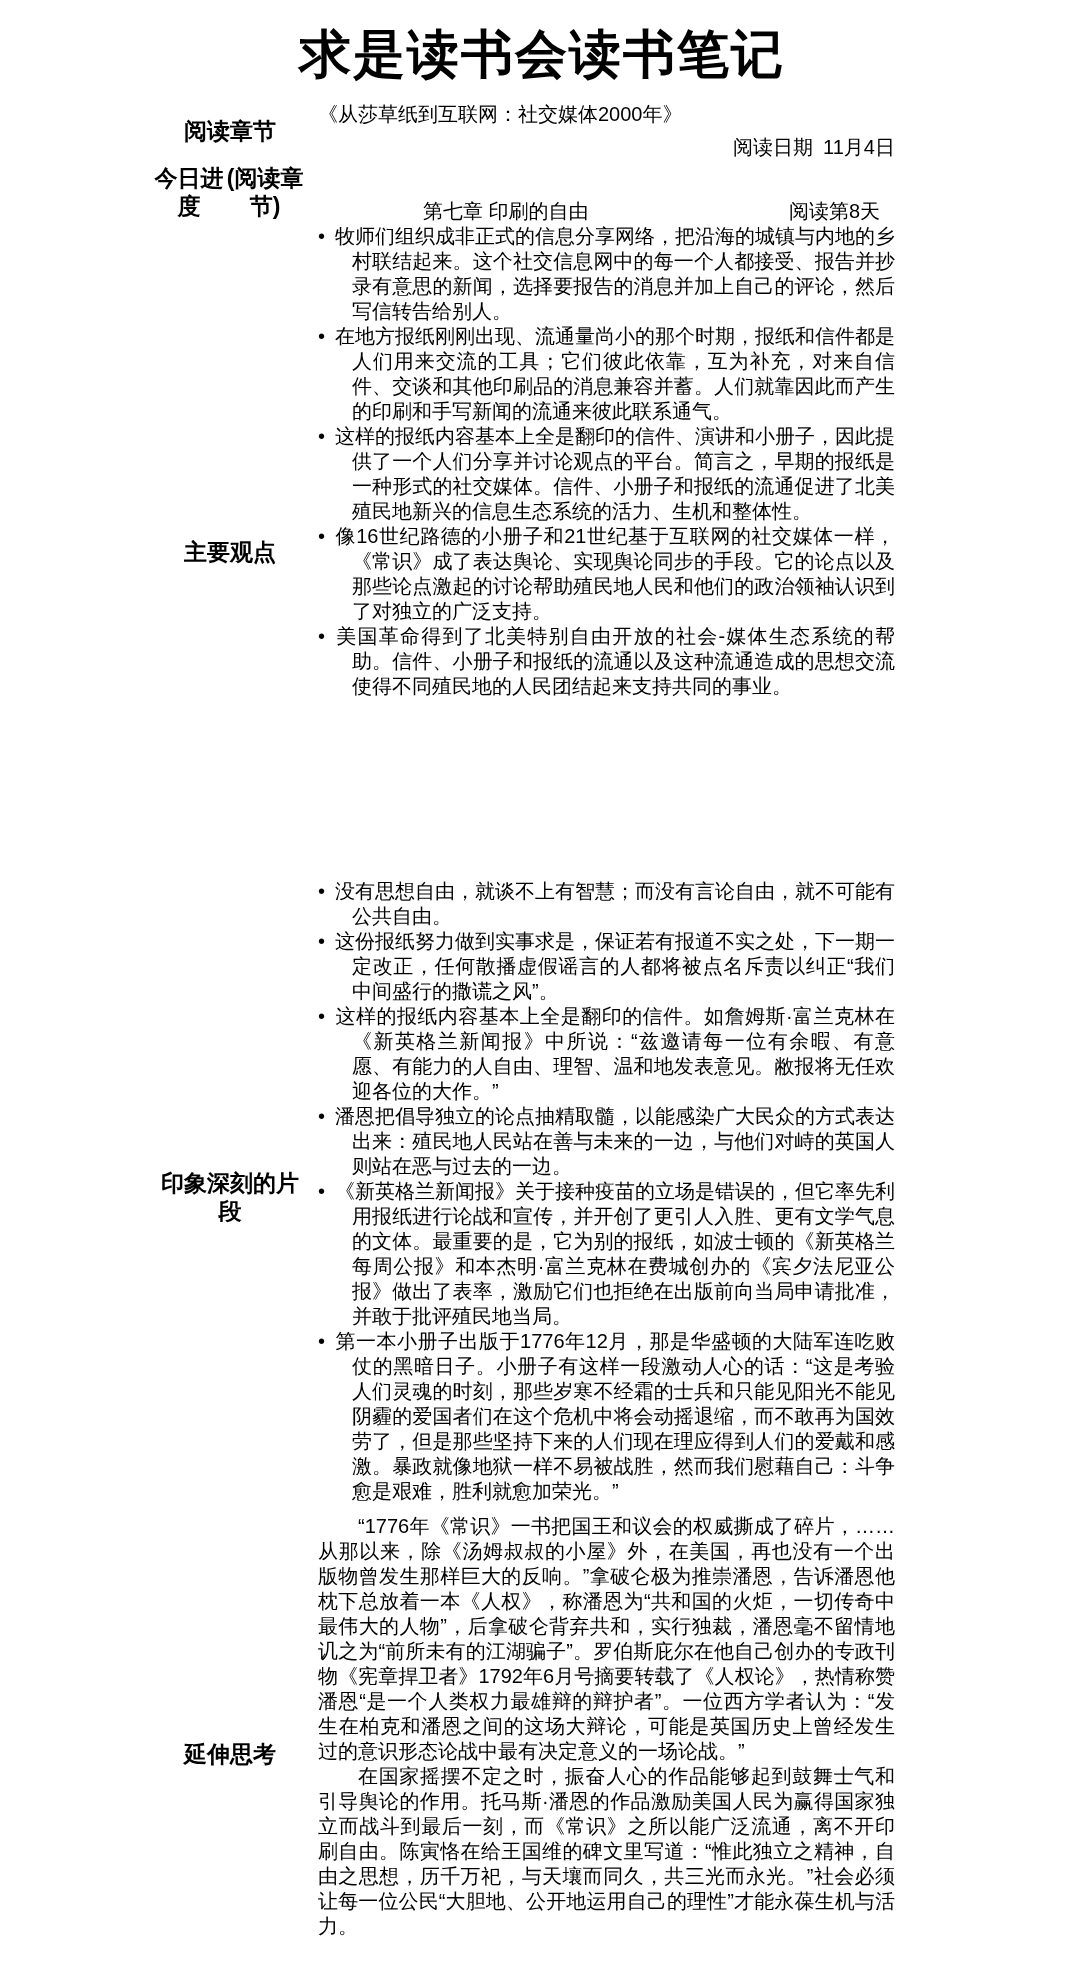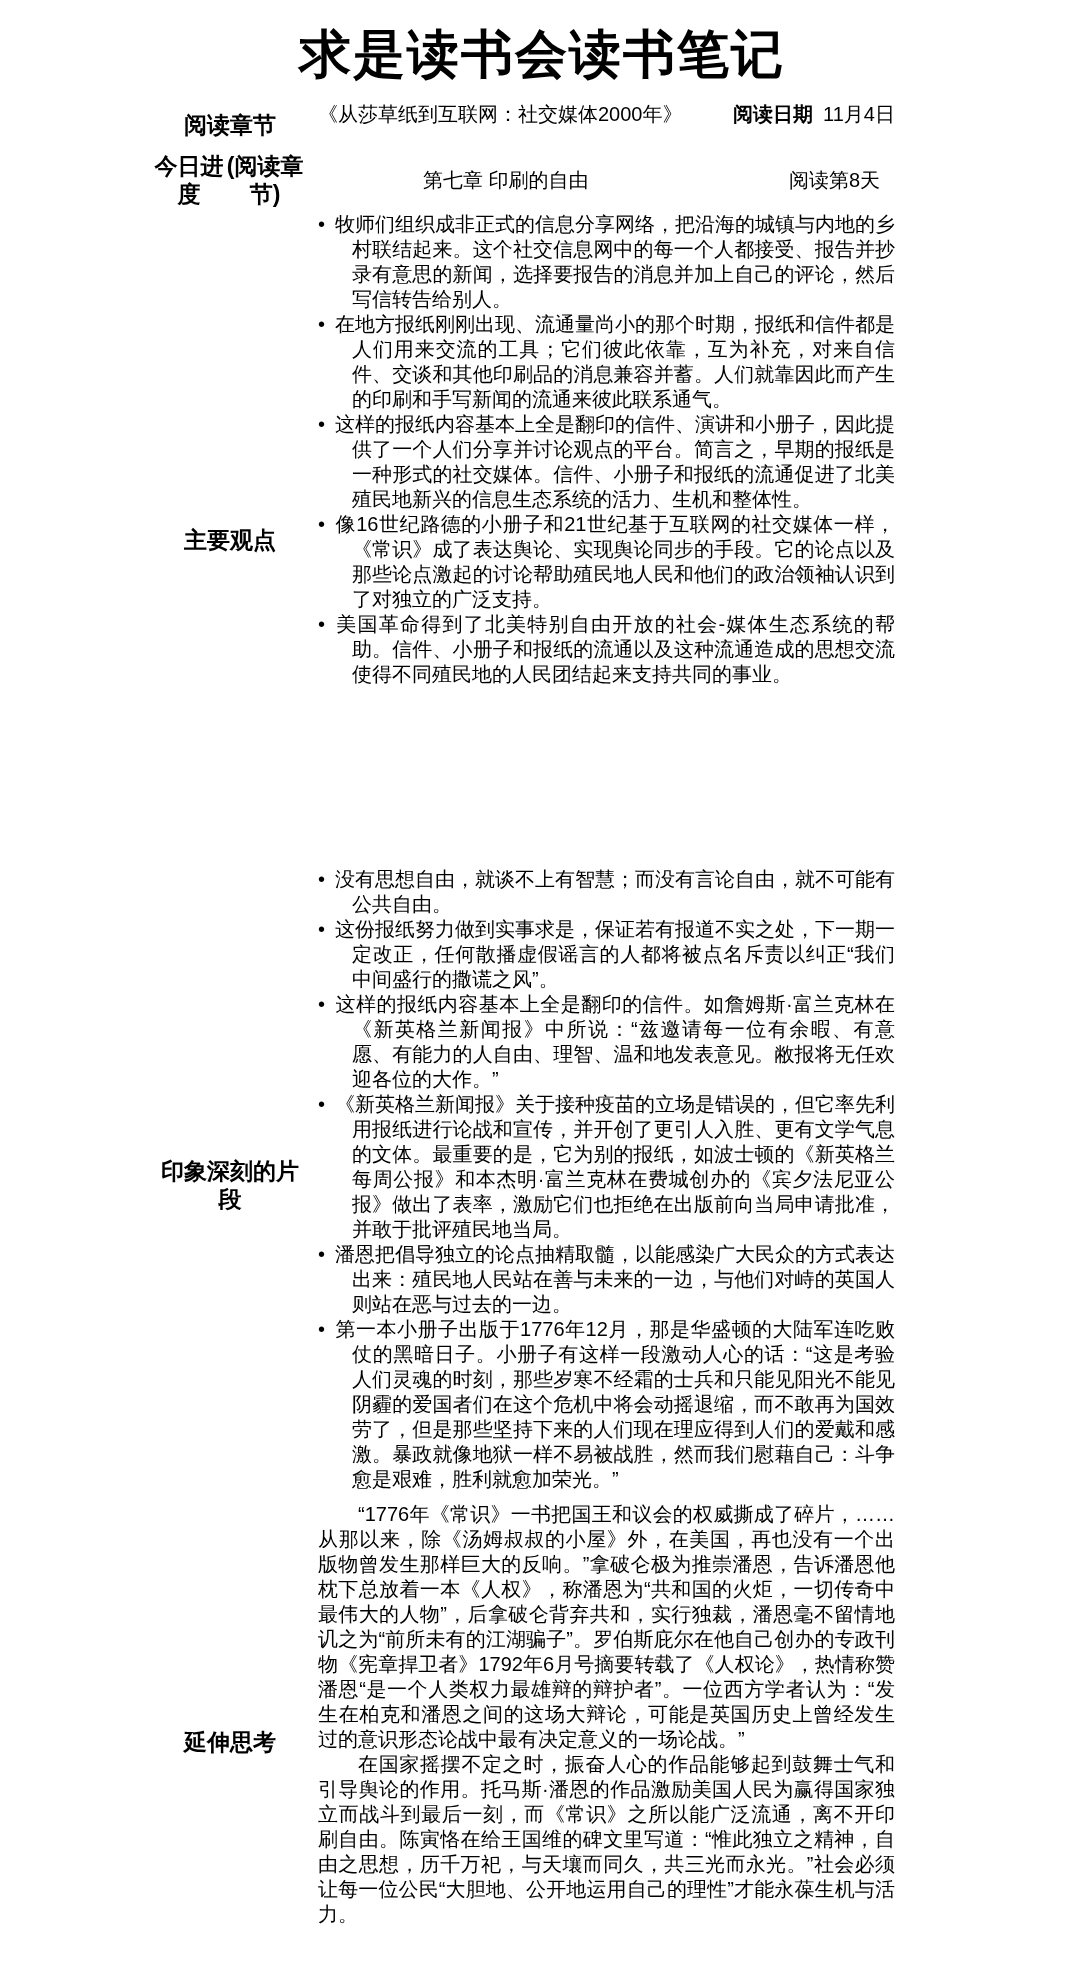--- a/index.html
+++ b/index.html
@@ -39,24 +39,24 @@
   .content-cell {
     font-size: 20px;
     line-height: 25px;
     padding-left: 8px;
   }
   
   .row1-label { min-height: 46px; }
   .row1-content { display: flex; min-height: 46px; }
   .book-title { font-weight: 400; }
   .date-group { margin-left: auto; display: flex; align-items: baseline; }
-  .date-label { font-weight: 700; margin-right: 10px; }
+  .date-label { font-weight: 400; margin-right: 10px; margin-top: 33px; }
   
   .row2-label { min-height: 64px; flex-direction: row; }
-  .row2-content { display: flex; align-items: center; min-height: 64px; }
+  .row2-content { display: flex; align-items: flex-end; min-height: 64px; }
   .chapter { margin-left: 105px; }
   .day-count { margin-left: auto; margin-right: 15px; }
   .row-main    { min-height: 655px; }
   .row-quotes  { min-height: 635px; }
   .row-thought { min-height: 480px; }
   .bullet-list { list-style: none; }
   .bullet-list li {
     padding-left: 34px;
     text-indent: -34px;
     text-align: justify;
@@ -103,22 +103,22 @@
       <li>美国革命得到了北美特别自由开放的社会-媒体生态系统的帮助。信件、小册子和报纸的流通以及这种流通造成的思想交流使得不同殖民地的人民团结起来支持共同的事业。</li>
     </ul>
   </div>
 
   <div class="label-cell row-quotes">印象深刻的片段</div>
   <div class="content-cell row-quotes">
     <ul class="bullet-list">
       <li>没有思想自由，就谈不上有智慧；而没有言论自由，就不可能有公共自由。</li>
       <li>这份报纸努力做到实事求是，保证若有报道不实之处，下一期一定改正，任何散播虚假谣言的人都将被点名斥责以纠正“我们中间盛行的撒谎之风”。</li>
       <li>这样的报纸内容基本上全是翻印的信件。如詹姆斯·富兰克林在《新英格兰新闻报》中所说：“兹邀请每一位有余暇、有意愿、有能力的人自由、理智、温和地发表意见。敝报将无任欢迎各位的大作。”</li>
+      <li>潘恩把倡导独立的论点抽精取髓，以能感染广大民众的方式表达出来：殖民地人民站在善与未来的一边，与他们对峙的英国人则站在恶与过去的一边。</li>
       <li>《新英格兰新闻报》关于接种疫苗的立场是错误的，但它率先利用报纸进行论战和宣传，并开创了更引人入胜、更有文学气息的文体。最重要的是，它为别的报纸，如波士顿的《新英格兰每周公报》和本杰明·富兰克林在费城创办的《宾夕法尼亚公报》做出了表率，激励它们也拒绝在出版前向当局申请批准，并敢于批评殖民地当局。</li>
-      <li>潘恩把倡导独立的论点抽精取髓，以能感染广大民众的方式表达出来：殖民地人民站在善与未来的一边，与他们对峙的英国人则站在恶与过去的一边。</li>
       <li>第一本小册子出版于1776年12月，那是华盛顿的大陆军连吃败仗的黑暗日子。小册子有这样一段激动人心的话：“这是考验人们灵魂的时刻，那些岁寒不经霜的士兵和只能见阳光不能见阴霾的爱国者们在这个危机中将会动摇退缩，而不敢再为国效劳了，但是那些坚持下来的人们现在理应得到人们的爱戴和感激。暴政就像地狱一样不易被战胜，然而我们慰藉自己：斗争愈是艰难，胜利就愈加荣光。”</li>
     </ul>
   </div>
 
   <div class="label-cell row-thought">延伸思考</div>
   <div class="content-cell row-thought">
     <p class="para">“1776年《常识》一书把国王和议会的权威撕成了碎片，……从那以来，除《汤姆叔叔的小屋》外，在美国，再也没有一个出版物曾发生那样巨大的反响。”拿破仑极为推崇潘恩，告诉潘恩他枕下总放着一本《人权》，称潘恩为“共和国的火炬，一切传奇中最伟大的人物”，后拿破仑背弃共和，实行独裁，潘恩毫不留情地讥之为“前所未有的江湖骗子”。罗伯斯庇尔在他自己创办的专政刊物《宪章捍卫者》1792年6月号摘要转载了《人权论》，热情称赞潘恩“是一个人类权力最雄辩的辩护者”。一位西方学者认为：“发生在柏克和潘恩之间的这场大辩论，可能是英国历史上曾经发生过的意识形态论战中最有决定意义的一场论战。”</p>
     <p class="para">在国家摇摆不定之时，振奋人心的作品能够起到鼓舞士气和引导舆论的作用。托马斯·潘恩的作品激励美国人民为赢得国家独立而战斗到最后一刻，而《常识》之所以能广泛流通，离不开印刷自由。陈寅恪在给王国维的碑文里写道：“惟此独立之精神，自由之思想，历千万祀，与天壤而同久，共三光而永光。”社会必须让每一位公民“大胆地、公开地运用自己的理性”才能永葆生机与活力。</p>
   </div>
 

